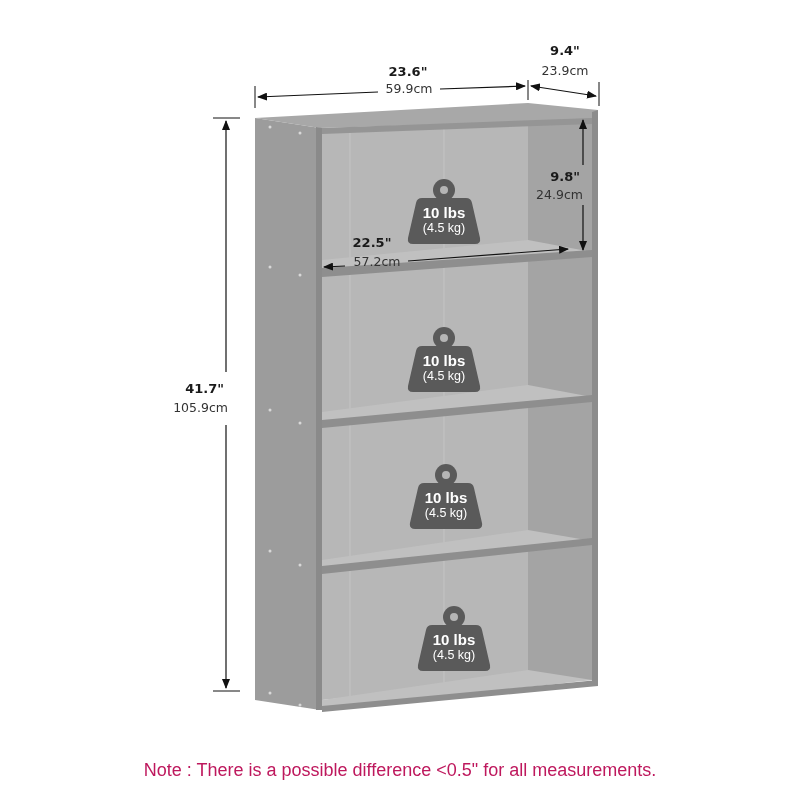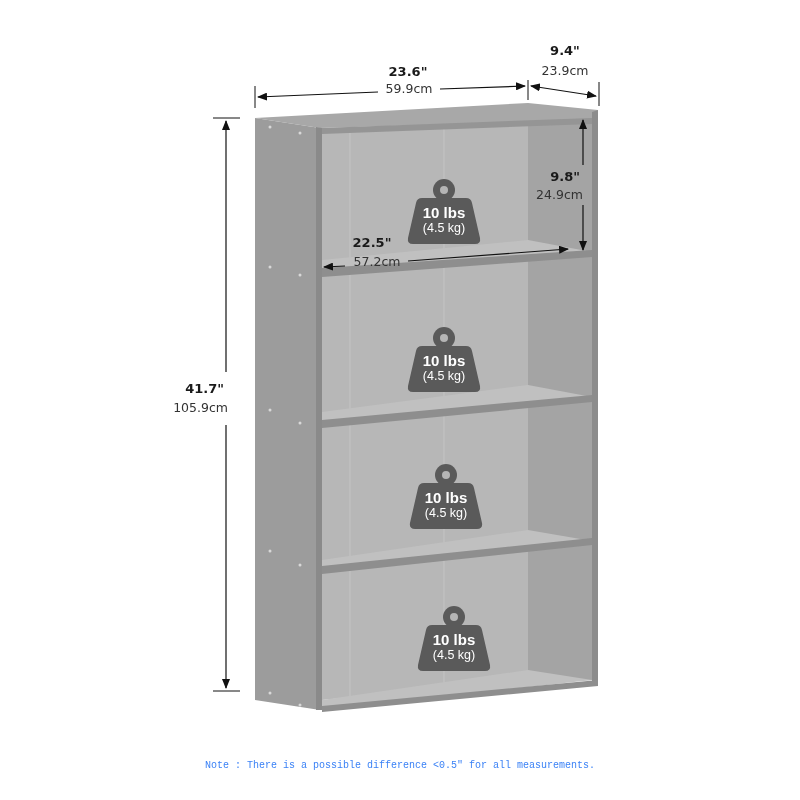--- a/index.html
+++ b/index.html
@@ -2,21 +2,21 @@
 <html><head>
 <meta charset="utf-8">
 <style>
   html, body { margin:0; padding:0; background:#ffffff; }
   body { width:800px; height:800px; position:relative; overflow:hidden; font-family:"DejaVu Sans", sans-serif; }
   svg { position:absolute; left:0; top:0; }
   .dim-b { font-family:"DejaVu Sans", sans-serif; font-weight:bold; font-size:13px; fill:#1a1a1a; }
   .dim-r { font-family:"DejaVu Sans", sans-serif; font-size:12.5px; fill:#333333; }
   .wt-b { font-family:"Liberation Sans", sans-serif; font-weight:bold; font-size:15px; fill:#ffffff; }
   .wt-r { font-family:"Liberation Sans", sans-serif; font-size:12.5px; fill:#ffffff; }
-  .note { position:absolute; left:0; width:800px; top:760px; text-align:center; font-family:Liberation Mono, monospace; font-size:10px; color:#3b82f6; }
+  .note { position:absolute; left:0; width:800px; top:760px; text-align:center; font-family:Liberation Sans, sans-serif; font-size:18px; color:#be185d; }
 </style>
 </head>
 <body>
 
 <svg width="800" height="800" viewBox="0 0 800 800">
   <defs>
     <marker id="ah" markerWidth="10" markerHeight="8" refX="9" refY="4" orient="auto-start-reverse" markerUnits="userSpaceOnUse">
       <path d="M0,0 L10,4 L0,8 Z" fill="#111"></path>
     </marker>
     <g id="weight">

